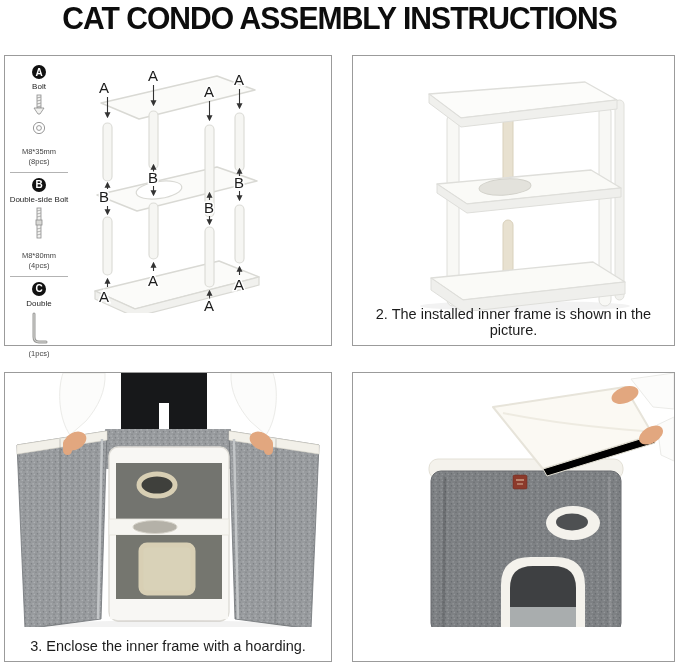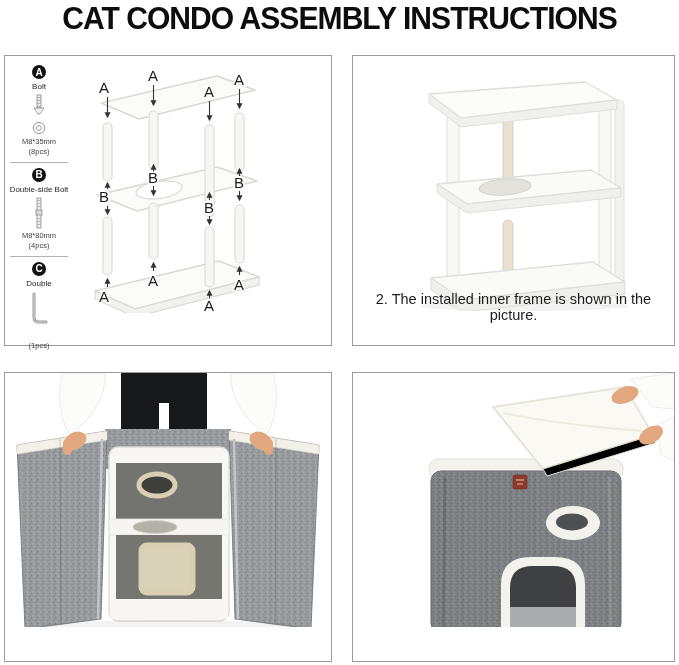--- a/index.html
+++ b/index.html
@@ -11,36 +11,36 @@
     position:absolute; top:1px; left:0; width:100%; text-align:center;
     font-size:31px; font-weight:800; letter-spacing:-1px; color:#0d0d0d;
     transform:scaleX(0.97);
   }
   .panel { position:absolute; border:1px solid #9b9b9b; background:#fff; box-sizing:border-box; }
   #panel-1 { left:4px;   top:55px;  width:328px; height:291px; }
   #panel-2 { left:352px; top:55px;  width:323px; height:291px; }
   #panel-3 { left:4px;   top:372px; width:328px; height:290px; }
   #panel-4 { left:352px; top:372px; width:323px; height:290px; }
   .caption {
-    position:absolute; left:0; right:0; bottom:22px; text-align:center;
+    position:absolute; left:0; right:0; bottom:7px; text-align:center;
     font-size:14.5px; color:#1c1c1c; z-index:5;
   }
   .figure { position:absolute; left:0; top:0; }
   
   .legend {
     position:absolute; left:3px; top:4px; width:62px; z-index:4;
     display:flex; flex-direction:column; align-items:center; text-align:center; color:#333;
   }
   .badge {
     width:14px; height:14px; border-radius:50%; background:#111; color:#fff;
     font-size:10px; font-weight:bold; display:flex; align-items:center; justify-content:center;
     margin-top:5px;
   }
   .leg-name { font-size:8px; line-height:1.15; margin-top:3px; color:#222; }
-  .leg-spec { font-size:7.5px; color:#444; margin-top:2px; line-height:1.25; }
+  .leg-spec { font-size:7.5px; color:#444; margin-top:12px; line-height:1.25; }
   .leg-qty  { font-size:7.5px; color:#444; line-height:1.25;text-align:right; }
   .leg-div  { width:58px; border-top:1px solid #b3b3b3; margin:6px 0 0; }
   .leg-icon { margin-top:3px; }
   
   .diag-label {
     font-size:15px; fill:#1b1b1b; text-anchor:middle;
     paint-order:stroke; stroke:#ffffff; stroke-width:3px;
     font-family:"Liberation Sans", sans-serif;
   }
 </style>
@@ -85,21 +85,21 @@
     <div class="leg-spec">M8*80mm</div>
     <div class="leg-qty">(4pcs)</div>
     <div class="leg-div"></div>
 
     <div class="badge">C</div>
     <div class="leg-name">Double</div>
     <svg class="leg-icon" width="22" height="34" viewBox="0 0 22 34">
       <path d="M6,3 L6,26 Q6,31 11,31 L18,31" fill="none" stroke="#9a9a98" stroke-width="3" stroke-linecap="round"></path>
       <path d="M6,3 L6,26 Q6,31 11,31 L18,31" fill="none" stroke="#d8d8d5" stroke-width="1" stroke-linecap="round"></path>
     </svg>
-    <div class="leg-qty" style="margin-top:16px">(1pcs)</div>
+    <div class="leg-qty" style="margin-top:4px">(1pcs)</div>
   </div>
 
   <svg class="figure" style="left:66px; top:3px;" width="258" height="254" viewBox="0 0 258 254">
     <defs>
       <marker id="arr" viewBox="0 0 10 10" refX="8" refY="5" markerWidth="5.5" markerHeight="5.5" orient="auto">
         <path d="M0,0 L10,5 L0,10 Z" fill="#333"></path>
       </marker>
     </defs>
 
     <g>
@@ -240,20 +240,21 @@
       <rect x="111" y="90" width="106" height="58" fill="#73746f"></rect>
       <ellipse cx="152" cy="112" rx="18" ry="11" fill="#3f403c" stroke="#d8cfb4" stroke-width="5"></ellipse>
       <rect x="104" y="146" width="120" height="16" fill="#f6f5f1" stroke="#e5e3dd" stroke-width="0.8"></rect>
       <ellipse cx="150" cy="154" rx="22" ry="6.5" fill="#b4b1a8" stroke="#d6d3ca"></ellipse>
       <rect x="111" y="162" width="106" height="64" fill="#75766f"></rect>
       <rect x="136" y="172" width="52" height="48" rx="6" fill="#d9d2b8" stroke="#d8cfb4" stroke-width="5"></rect>
       <rect x="105" y="226" width="118" height="20" fill="#f8f7f4"></rect>
     </g>
     <ellipse cx="163" cy="252" rx="125" ry="4.5" fill="rgba(0,0,0,0.05)"></ellipse>
   </svg>
+  <div class="caption">3. Enclose the inner frame with a hoarding.</div>
 </div>
 
 <div class="panel" id="panel-4">
   <svg class="figure" width="321" height="254" viewBox="0 0 321 254">
     <defs>
       <pattern id="felt-d" width="6" height="6" patternUnits="userSpaceOnUse">
         <rect width="6" height="6" fill="#7e8184"></rect>
         <circle cx="1" cy="1.2" r="0.8" fill="#6c6f73"></circle>
         <circle cx="4.2" cy="2.8" r="0.9" fill="#8f9295"></circle>
         <circle cx="2.4" cy="4.8" r="0.7" fill="#666a6e"></circle>

